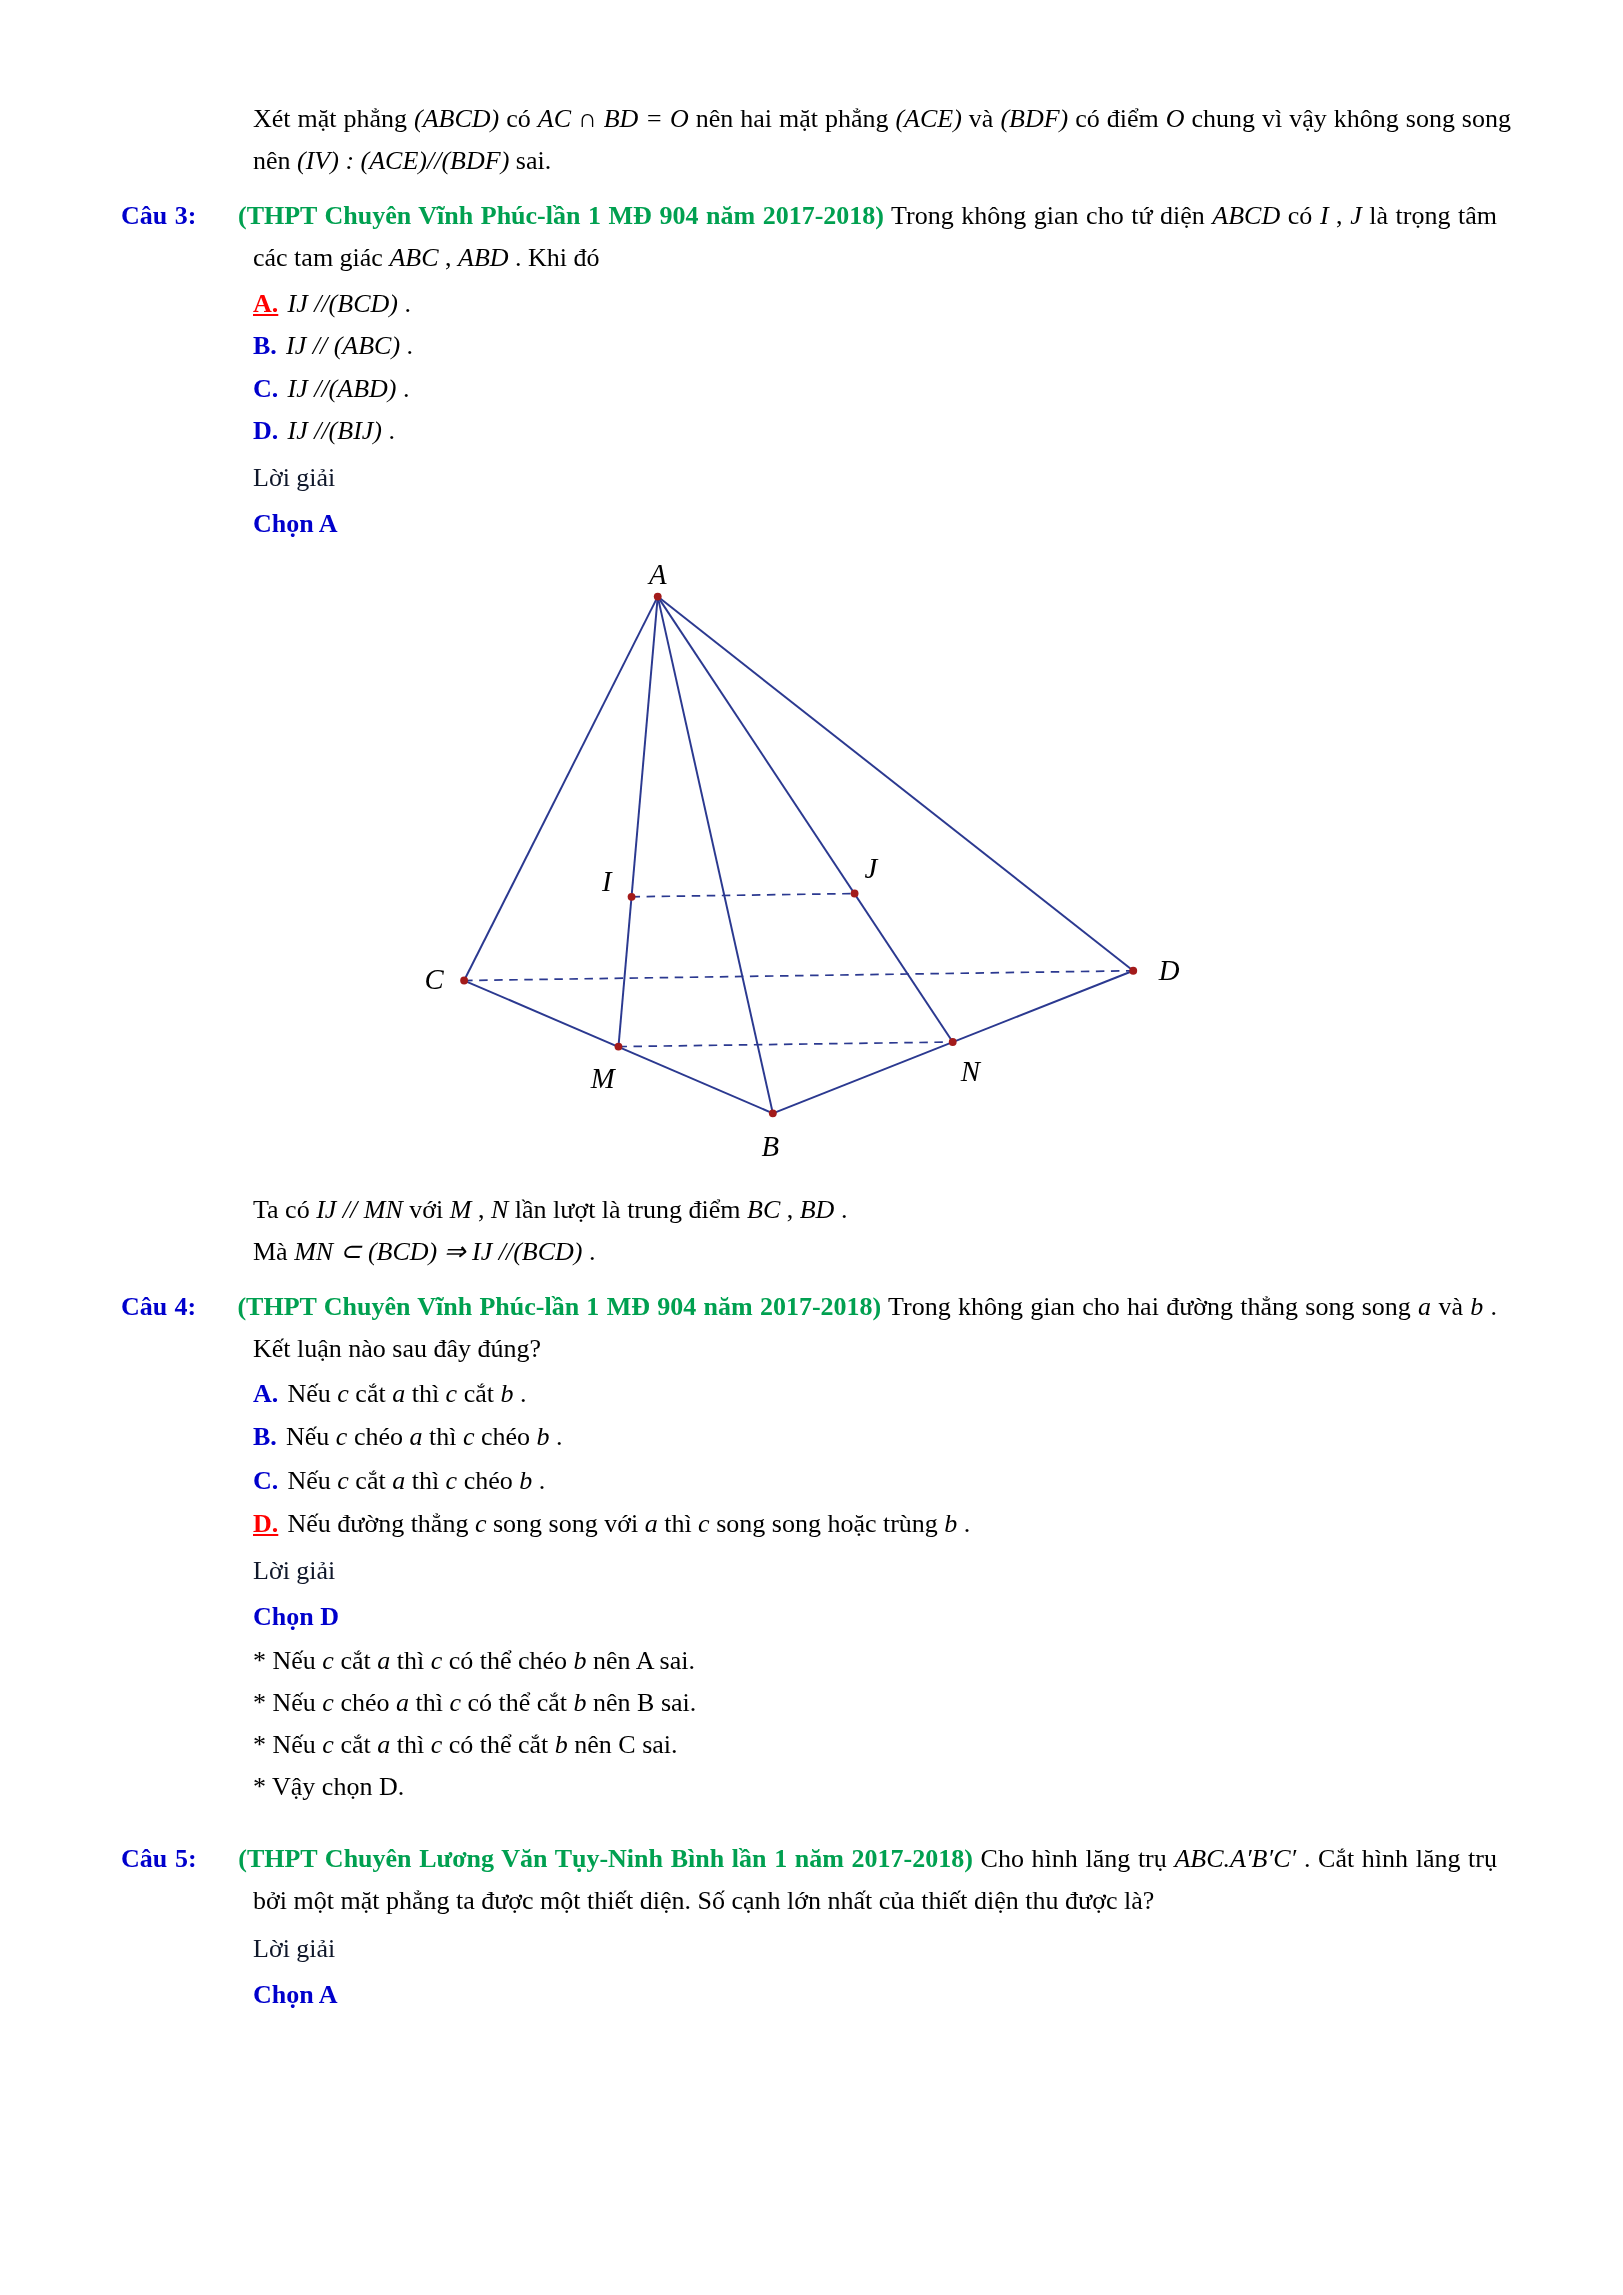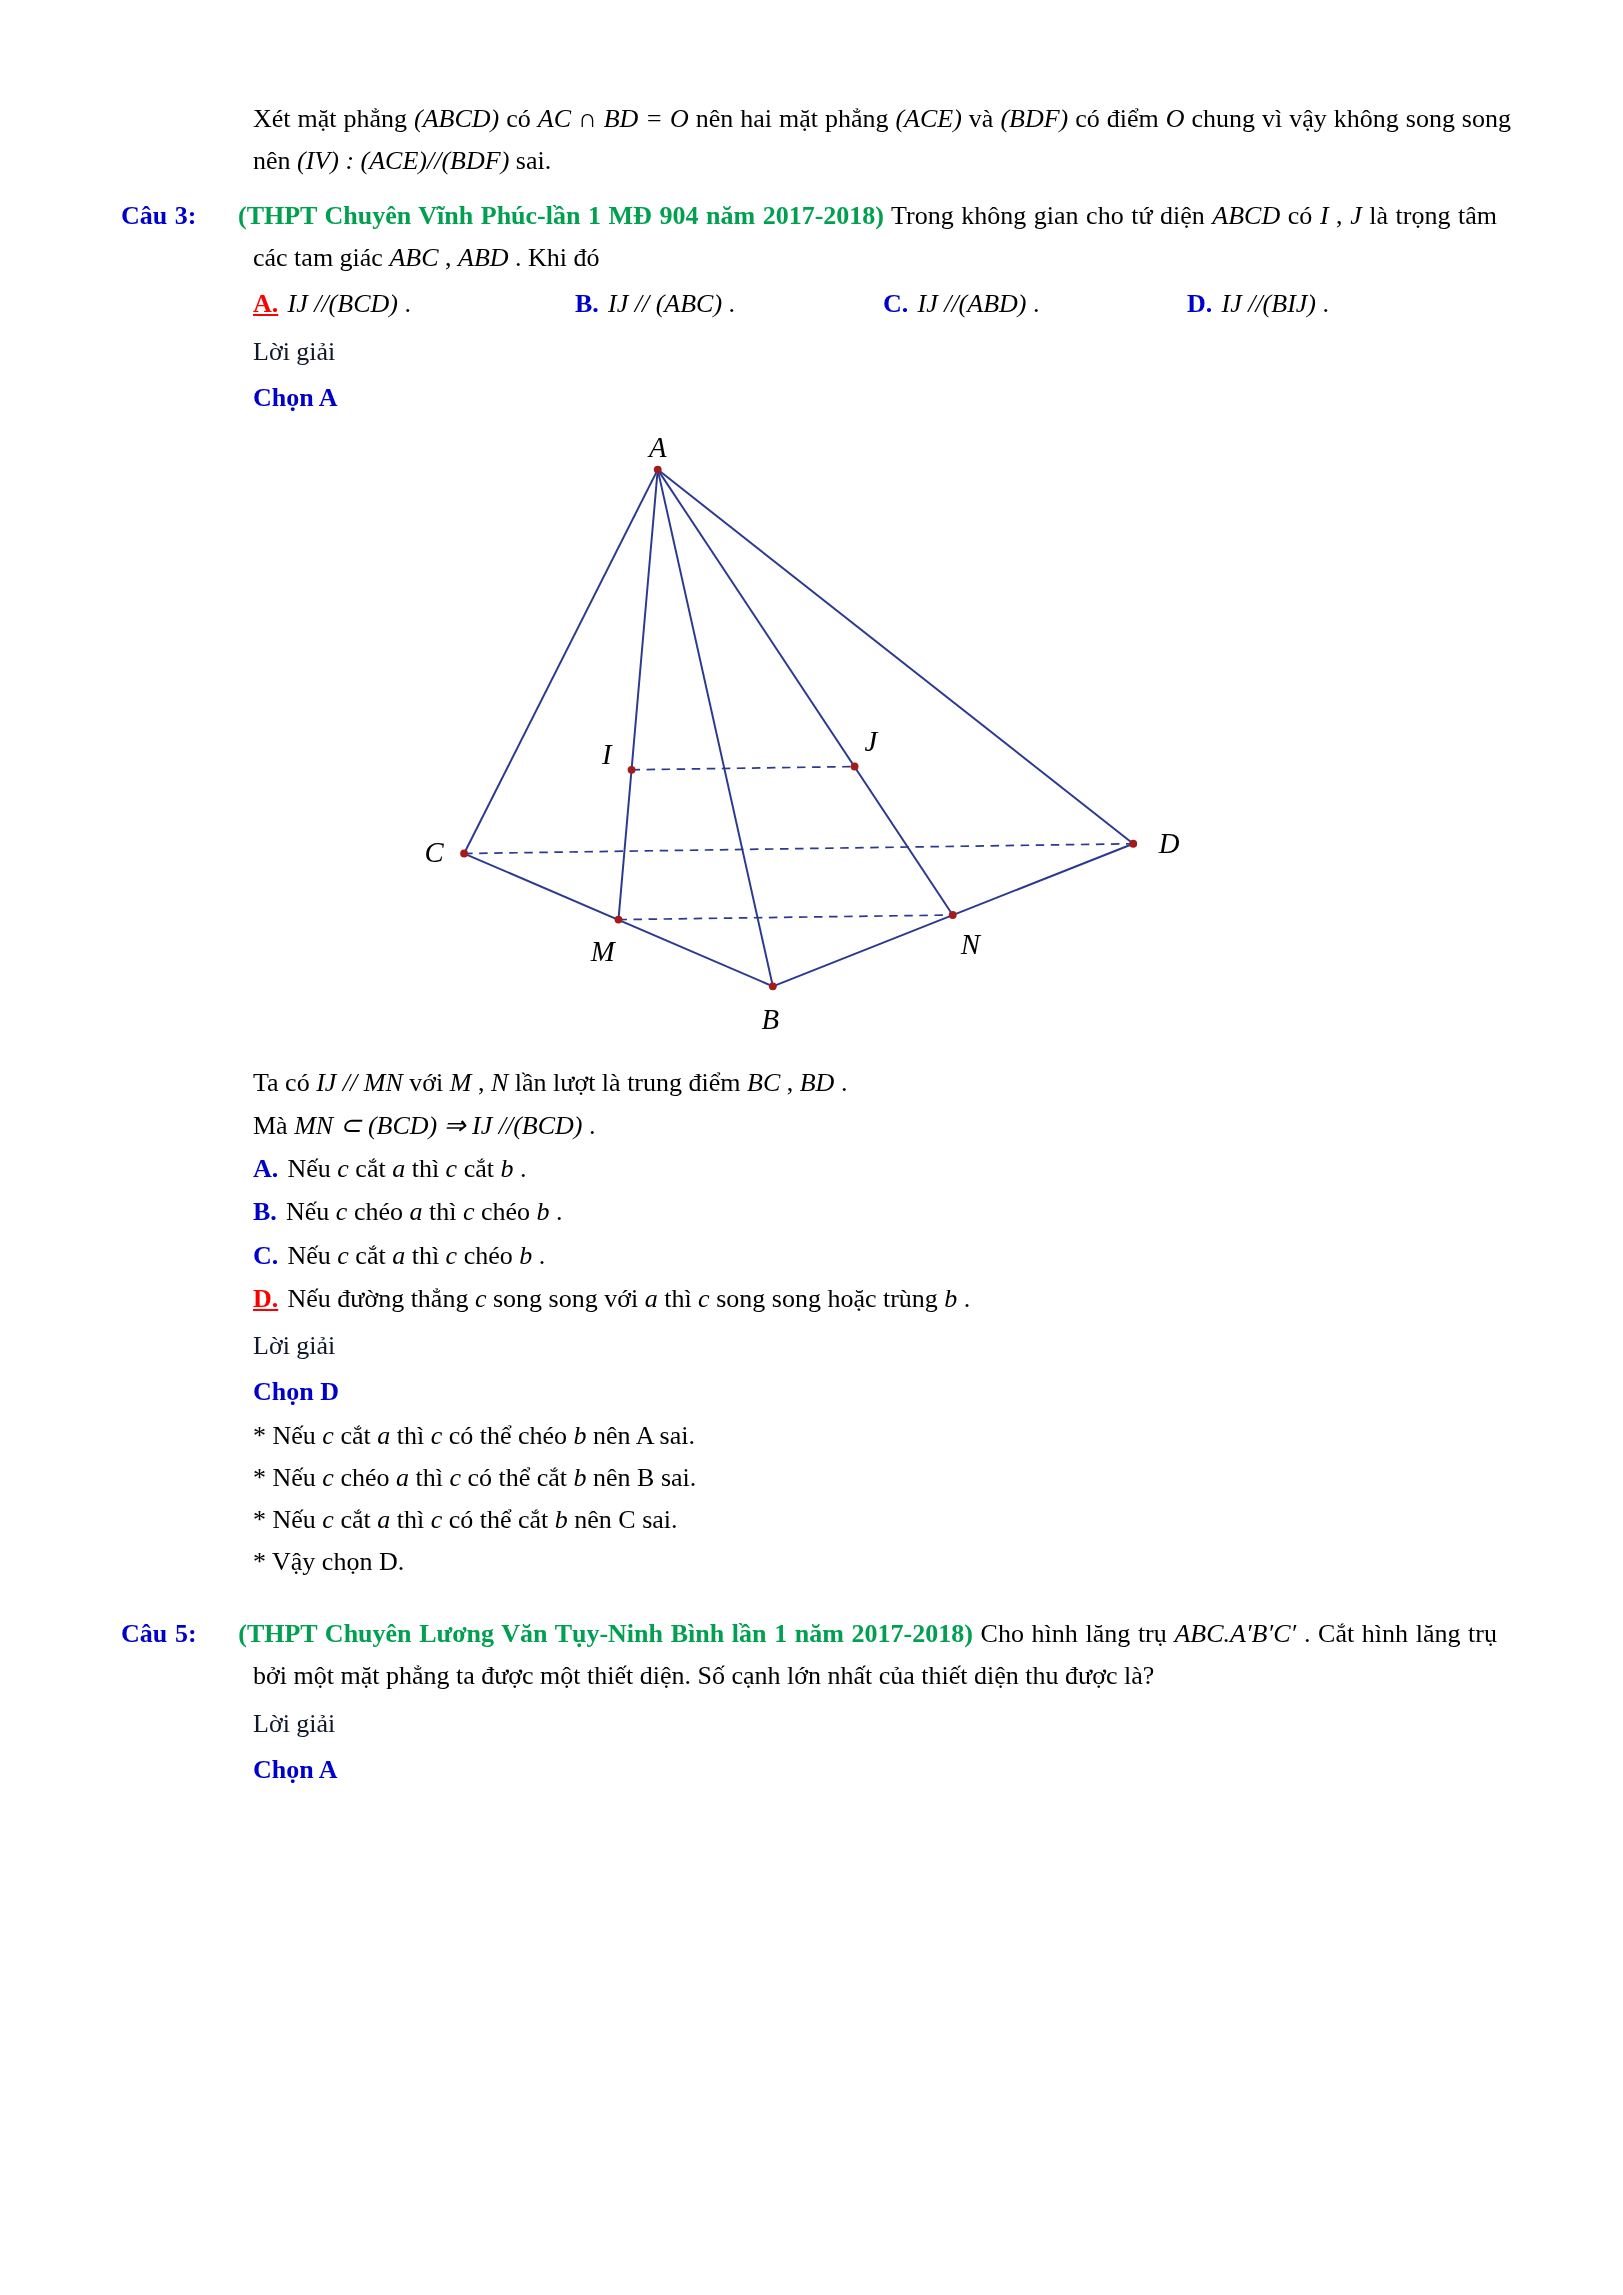--- a/index.html
+++ b/index.html
@@ -33,20 +33,21 @@
   .cau5-block { margin-top: 30px; }
 
   .seg-plain { font-style: normal; }
   .seg-math  { font-style: italic; }
   .seg-cau   { color: #0000CC; font-weight: bold; }
   .seg-src   { color: #00A050; font-weight: bold; margin-left: 34px; }
 
   .opt-row {
     display: flex;
     margin: 3.9px 128px 3.9px 253px;
+    flex-direction: column;
   }
   .opt { white-space: nowrap; }
   .w-a { width: 322px; }
   .w-b { width: 308px; }
   .w-c { width: 304px; }
   .w-d { flex: 1; }
 
   .opt-letter {
     font-weight: bold;
     color: #0000CC;
@@ -134,20 +135,21 @@
       <text class="fig-label" x="368" y="512" text-anchor="middle">I</text>
       <text class="fig-label" x="772" y="492" text-anchor="middle">J</text>
       <text class="fig-label" x="362" y="814" text-anchor="middle">M</text>
       <text class="fig-label" x="924" y="802" text-anchor="middle">N</text>
     </svg>
   </div>
 
   <p class="para indent"><span class="seg-plain">Ta có </span><span class="seg-math">IJ // MN</span><span class="seg-plain"> với </span><span class="seg-math">M</span><span class="seg-plain"> , </span><span class="seg-math">N</span><span class="seg-plain"> lần lượt là trung điểm </span><span class="seg-math">BC</span><span class="seg-plain"> , </span><span class="seg-math">BD</span><span class="seg-plain"> .</span></p>
   <p class="para indent"><span class="seg-plain">Mà </span><span class="seg-math">MN ⊂ (BCD) ⇒ IJ //(BCD)</span><span class="seg-plain"> .</span></p>
 
+  <p class="para hang cau"><span class="seg-cau">Câu 4: </span><span class="seg-src">(THPT Chuyên Vĩnh Phúc-lần 1 MĐ 904 năm 2017-2018)</span><span class="seg-plain"> Trong không gian cho hai đường thẳng song song </span><span class="seg-math">a</span><span class="seg-plain"> và </span><span class="seg-math">b</span><span class="seg-plain"> . Kết luận nào sau đây đúng?</span></p>
 
   <p class="para indent opt-line"><span class="opt-letter" data-style="blue">A.</span><span class="opt-body"><span class="seg-plain">Nếu </span><span class="seg-math">c</span><span class="seg-plain"> cắt </span><span class="seg-math">a</span><span class="seg-plain"> thì </span><span class="seg-math">c</span><span class="seg-plain"> cắt </span><span class="seg-math">b</span><span class="seg-plain"> .</span></span></p>
   <p class="para indent opt-line"><span class="opt-letter" data-style="blue">B.</span><span class="opt-body"><span class="seg-plain">Nếu </span><span class="seg-math">c</span><span class="seg-plain"> chéo </span><span class="seg-math">a</span><span class="seg-plain"> thì </span><span class="seg-math">c</span><span class="seg-plain"> chéo </span><span class="seg-math">b</span><span class="seg-plain"> .</span></span></p>
   <p class="para indent opt-line"><span class="opt-letter" data-style="blue">C.</span><span class="opt-body"><span class="seg-plain">Nếu </span><span class="seg-math">c</span><span class="seg-plain"> cắt </span><span class="seg-math">a</span><span class="seg-plain"> thì </span><span class="seg-math">c</span><span class="seg-plain"> chéo </span><span class="seg-math">b</span><span class="seg-plain"> .</span></span></p>
   <p class="para indent opt-line"><span class="opt-letter" data-style="red">D.</span><span class="opt-body"><span class="seg-plain">Nếu đường thẳng </span><span class="seg-math">c</span><span class="seg-plain"> song song với </span><span class="seg-math">a</span><span class="seg-plain"> thì </span><span class="seg-math">c</span><span class="seg-plain"> song song hoặc trùng </span><span class="seg-math">b</span><span class="seg-plain"> .</span></span></p>
 
   <p class="para loigiai">Lời giải</p>
   <p class="para chon">Chọn D</p>
 
   <p class="para indent"><span class="seg-plain">* Nếu </span><span class="seg-math">c</span><span class="seg-plain"> cắt </span><span class="seg-math">a</span><span class="seg-plain"> thì </span><span class="seg-math">c</span><span class="seg-plain"> có thể chéo </span><span class="seg-math">b</span><span class="seg-plain"> nên A sai.</span></p>

